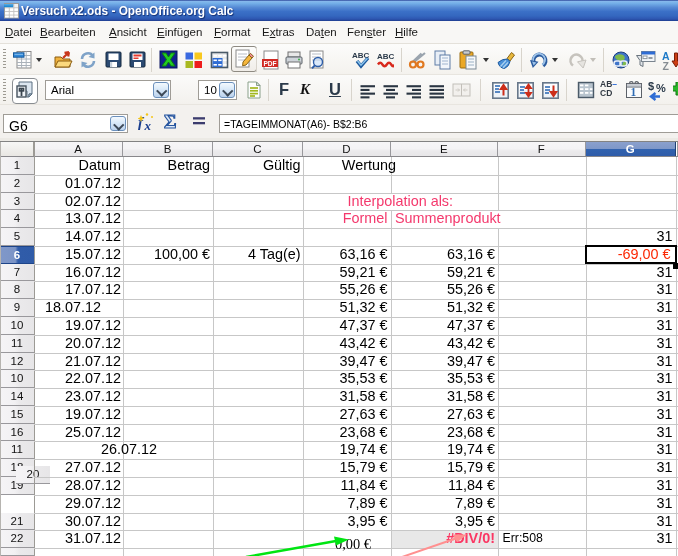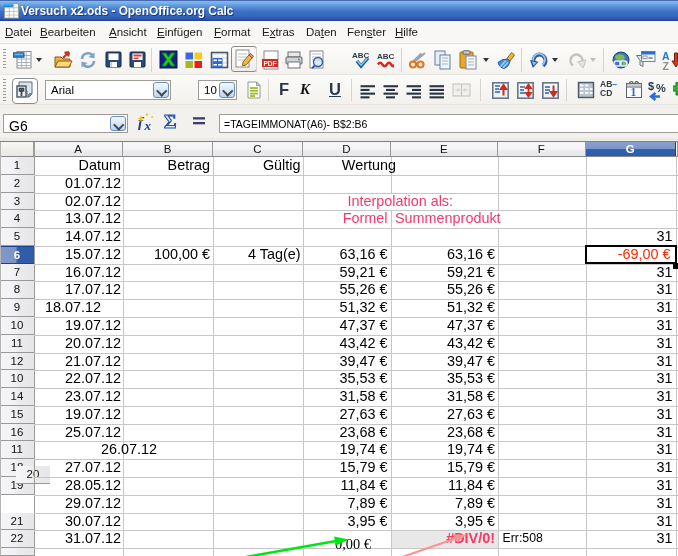--- a/index.html
+++ b/index.html
@@ -474,21 +474,21 @@
     <div class="cell r" style="left:34.00px;top:299.24px;width:68px;height:17.78px;line-height:16.78px;padding-right:1px;">18.07.12</div>
     <div class="cell r" style="left:34.00px;top:317.02px;width:88.00px;height:17.78px;line-height:16.78px;padding-right:1px;">19.07.12</div>
     <div class="cell r" style="left:34.00px;top:334.80px;width:88.00px;height:17.78px;line-height:16.78px;padding-right:1px;">20.07.12</div>
     <div class="cell r" style="left:34.00px;top:352.58px;width:88.00px;height:17.78px;line-height:16.78px;padding-right:1px;">21.07.12</div>
     <div class="cell r" style="left:34.00px;top:370.36px;width:88.00px;height:17.78px;line-height:16.78px;padding-right:1px;">22.07.12</div>
     <div class="cell r" style="left:34.00px;top:388.14px;width:88.00px;height:17.78px;line-height:16.78px;padding-right:1px;">23.07.12</div>
     <div class="cell r" style="left:34.00px;top:405.92px;width:88.00px;height:17.78px;line-height:16.78px;padding-right:1px;">19.07.12</div>
     <div class="cell r" style="left:34.00px;top:423.70px;width:88.00px;height:17.78px;line-height:16.78px;padding-right:1px;">25.07.12</div>
     <div class="cell r" style="left:34.00px;top:441.48px;width:88.00px;height:17.78px;line-height:16.78px;padding-right:1px;margin-left:36px;">26.07.12</div>
     <div class="cell r" style="left:34.00px;top:459.26px;width:88.00px;height:17.78px;line-height:16.78px;padding-right:1px;">27.07.12</div>
-    <div class="cell r" style="left:34.00px;top:477.04px;width:88.00px;height:17.78px;line-height:16.78px;padding-right:1px;">28.05.12</div>
+    <div class="cell r" style="left:34.00px;top:477.04px;width:88.00px;height:17.78px;line-height:16.78px;padding-right:1px;">28.07.12</div>
     <div class="cell r" style="left:34.00px;top:494.82px;width:88.00px;height:17.78px;line-height:16.78px;padding-right:1px;">29.07.12</div>
     <div class="cell r" style="left:34.00px;top:512.60px;width:88.00px;height:17.78px;line-height:16.78px;padding-right:1px;">30.07.12</div>
     <div class="cell r" style="left:34.00px;top:530.38px;width:88.00px;height:17.78px;line-height:16.78px;padding-right:1px;">31.07.12</div>
     <div class="cell pink" style="left:303.00px;top:192.56px;width:194.50px;height:17.78px;line-height:16.78px;text-align:center">Interpolation als:</div>
     <div class="cell r pink" style="left:303.00px;top:210.34px;width:87.00px;height:17.78px;line-height:16.78px;padding-right:2.5px;">Formel</div>
     <div class="cell pink" style="left:395.00px;top:210.34px;width:200px;height:17.78px;line-height:16.78px;">Summenprodukt</div>
     <div class="cell r" style="left:586.00px;top:228.12px;width:88.50px;height:17.78px;line-height:16.78px;padding-right:2px;">31</div>
     <div class="cell r" style="left:123.00px;top:245.90px;width:89.00px;height:17.78px;line-height:16.78px;padding-right:2px;">100,00 €</div>
     <div class="cell r" style="left:213.00px;top:245.90px;width:89.00px;height:17.78px;line-height:16.78px;padding-right:1.5px;">4 Tag(e)</div>
     <div class="cell r" style="left:303.00px;top:245.90px;width:87.00px;height:17.78px;line-height:16.78px;padding-right:2.5px;">63,16 €</div>

